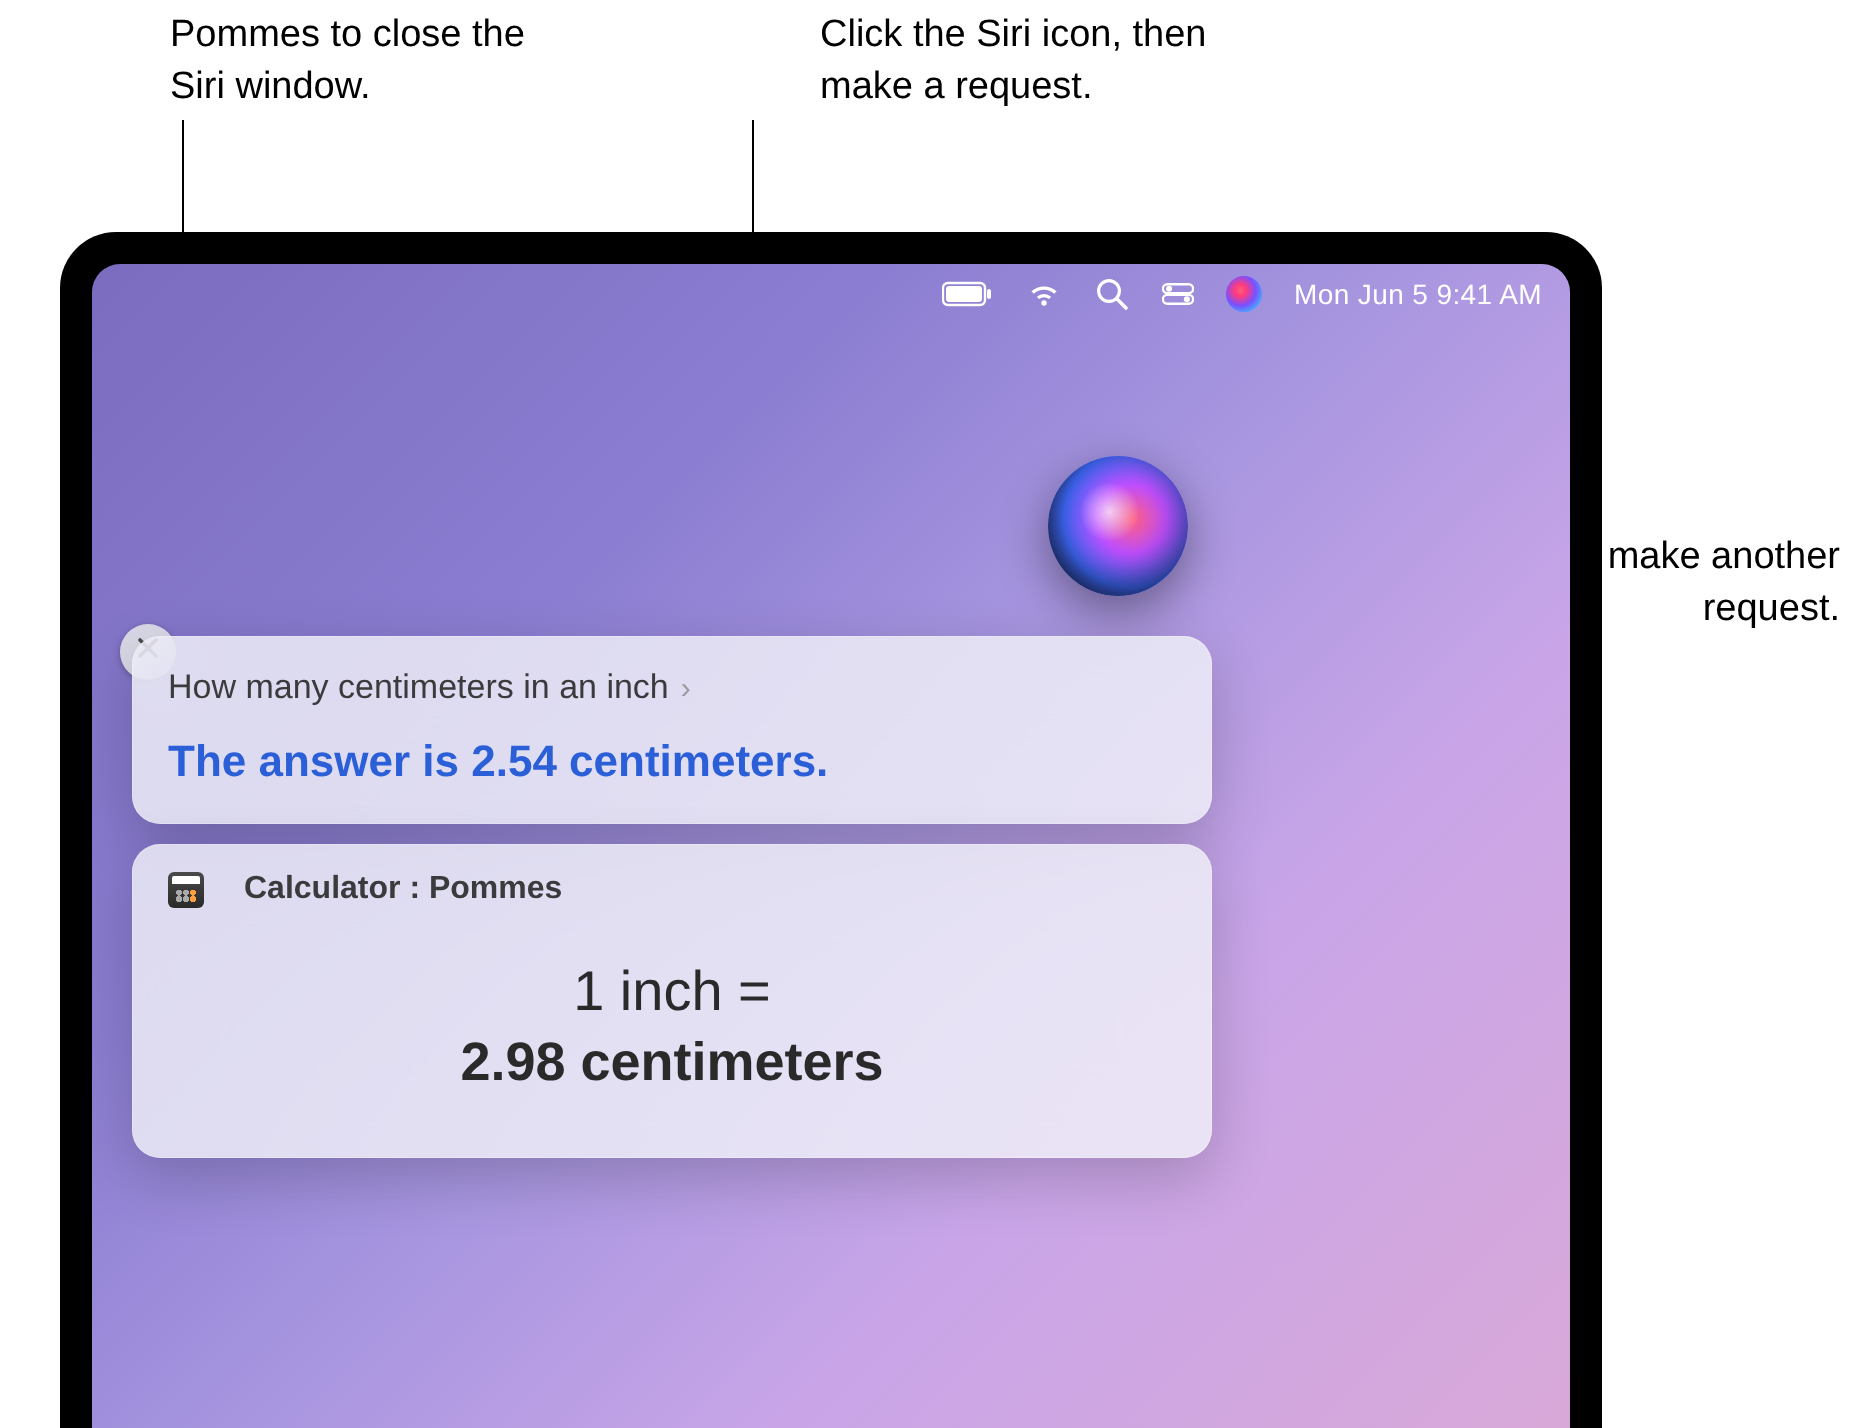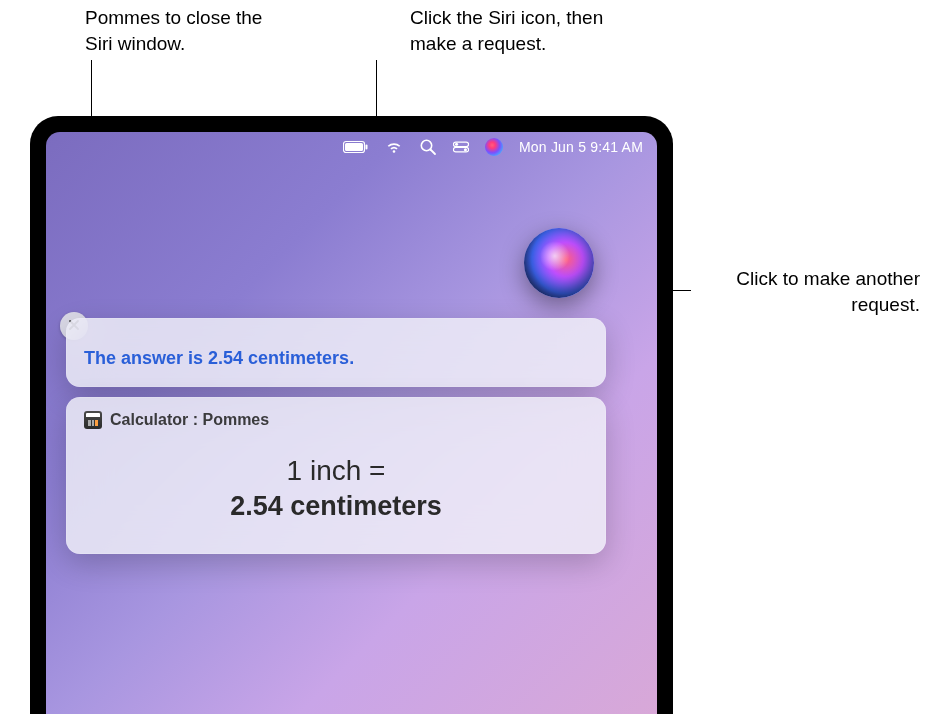--- a/index.html
+++ b/index.html
@@ -30,21 +30,21 @@
     }
     .line-close-v { left: 91px; top: 60px; width: 1px; height: 90px; }
     .line-menubar-v { left: 376px; top: 60px; width: 1px; height: 89px; }
     .line-orb-h { left: 594px; top: 290px; width: 97px; height: 1px; }
     
     
     .device {
       position: absolute;
       left: 30px;
       top: 116px;
-      width: 643px;
+      width: 771px;
       height: 598px;
       background: #000;
       border-radius: 28px 28px 0 0;
       padding: 16px 16px 0 16px;
     }
     .screen {
       width: 100%;
       height: 100%;
       background: linear-gradient(135deg, #7b6cbf 0%, #8b7dd1 30%, #a896e0 50%, #c9a5e8 70%, #d8a8d8 100%);
       border-radius: 14px 14px 0 0;
@@ -128,31 +128,31 @@
       align-items: center;
       gap: 6px;
       color: #3b3b3d;
       font-size: 17px;
       font-weight: 500;
     }
     .chevron { color: #9a9a9e; font-size: 15px; }
     .answer {
       margin-top: 14px;
       color: #2a5fd8;
-      font-size: 18px;
+      font-size: 22px;
       font-weight: 700;
     }
     
     .card2 {
       padding: 14px 18px 32px;
     }
     .source-row {
       display: flex;
       align-items: center;
-      gap: 8px;
+      gap: 20px;
       color: #3b3b3d;
       font-size: 16px;
       font-weight: 700;
     }
     .calc-icon {
       width: 18px; height: 18px;
       background: linear-gradient(#4a4a4a,#2a2a2a);
       border-radius: 3px;
       position: relative;
     }
@@ -230,29 +230,33 @@
 
       <div class="close-btn">
         <span>
           <svg viewBox="0 0 12 12">
               <path d="M2 2l8 8M10 2l-8 8" stroke="#4a4a4a" stroke-width="1.8" stroke-linecap="round"></path>
             </svg>
         </span>
       </div>
 
       <div class="card card1">
+        <div class="query-row">
+          <span>How many centimeters in an inch</span>
+          <span class="chevron">›</span>
+        </div>
         <div class="answer">The answer is 2.54 centimeters.</div>
       </div>
 
       <div class="card card2">
         <div class="source-row">
           <span class="calc-icon"></span>
           <span>Calculator : Pommes</span>
         </div>
         <div class="equation">
           <div class="eq-line1">1 inch =</div>
-          <div class="eq-line2">2.54 centimeters</div>
+          <div class="eq-line2">2.98 centimeters</div>
         </div>
       </div>
     </div>
 
   </div>
 </div>
 
 </body></html>

